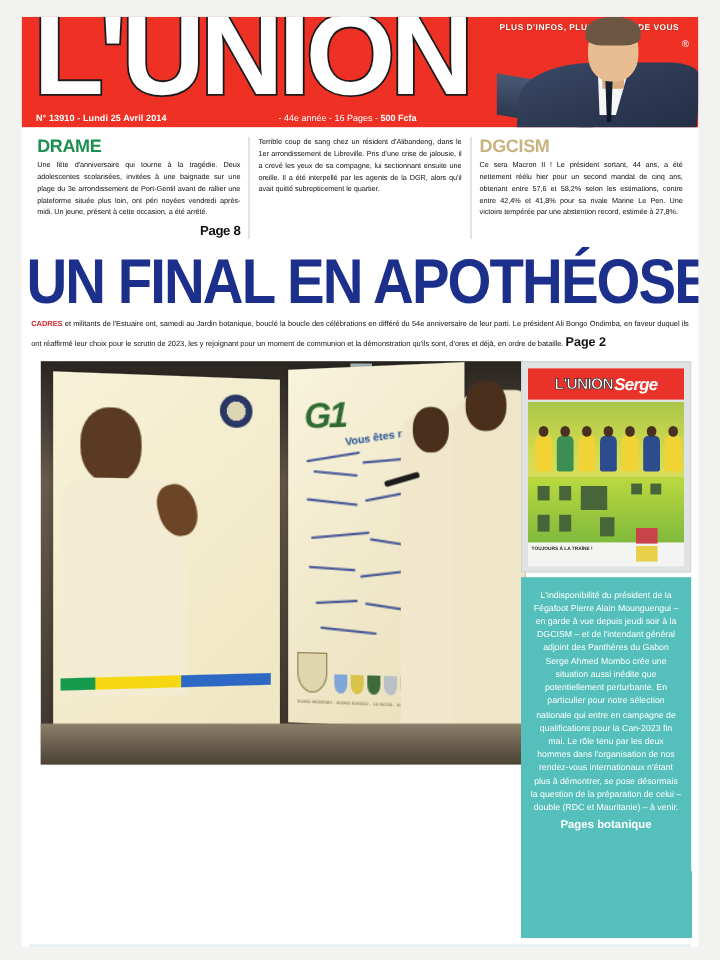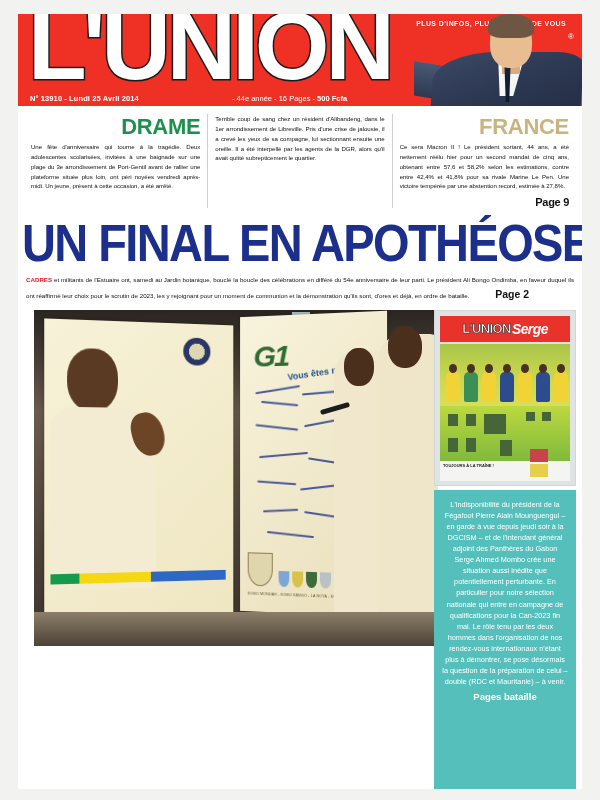--- a/index.html
+++ b/index.html
@@ -149,26 +149,25 @@
     gap: 0;
     position: relative;
   }
   .teaser {
     flex: 1;
     padding: 0 7px;
     position: relative;
   }
   .teaser + .teaser { border-left: 1px solid #cfcfcf; }
   .teaser h2 {
-    font-size: 22px;
+    font-size: 15px;
     font-weight: bold;
     color: #1d8f4e;
     letter-spacing: -0.3px;
     margin-bottom: 2px;
-    text-align: right;
   }
   .teaser h2.beige { color: #c9b37e; }
   .teaser p {
     font-size: 6.1px;
     line-height: 1.62;
     color: #111;
     text-align: justify;
     letter-spacing: -0.05px;
   }
   .teaser .pg {
@@ -199,21 +198,20 @@
     line-height: 1.65;
     color: #111;
     text-align: justify;
   }
   .lead .cadres { color: #d8232a; font-weight: bold; }
   .lead .pg {
     font-size: 10.5px;
     font-weight: bold;
     color: #111;
     white-space: nowrap;
-    margin-left: 24px;
   }
 
   
   .body-grid {
     display: flex;
     padding: 2px 6px 0 6px;
     gap: 6px;
   }
   .col-left { width: 404px; position: relative; }
   .col-right { width: 142px; position: relative; }
@@ -408,28 +406,28 @@
           <div class="tie"></div>
       <div class="head"></div>
           <div class="hair"></div>
     </div>
   </div>
 
   <div class="teasers">
     <div class="teaser">
       <h2>DRAME</h2>
       <p>Une fête d'anniversaire qui tourne à la tragédie. Deux adolescentes scolarisées, invitées à une baignade sur une plage du 3e arrondissement de Port-Gentil avant de rallier une plateforme située plus loin, ont péri noyées vendredi après-midi. Un jeune, présent à cette occasion, a été arrêté.</p>
+      <div class="pg">Page 8</div>
     </div>
     <div class="teaser">
       <p>Terrible coup de sang chez un résident d'Alibandeng, dans le 1er arrondissement de Libreville. Pris d'une crise de jalousie, il a crevé les yeux de sa compagne, lui sectionnant ensuite une oreille. Il a été interpellé par les agents de la DGR, alors qu'il avait quitté subrepticement le quartier.</p>
     </div>
     <div class="teaser">
-      <h2 class="beige">FRANCE</h2>
+      <h2 class="beige">DGCISM</h2>
       <p>Ce sera Macron II ! Le président sortant, 44 ans, a été nettement réélu hier pour un second mandat de cinq ans, obtenant entre 57,6 et 58,2% selon les estimations, contre entre 42,4% et 41,8% pour sa rivale Marine Le Pen. Une victoire tempérée par une abstention record, estimée à 27,8%.</p>
-      <div class="pg">Page 9</div>
     </div>
   </div>
 
   <div class="headline">UN FINAL EN APOTHÉOSE</div>
   <div class="lead">
     <span class="cadres">CADRES</span><span> et militants de l'Estuaire ont, samedi au Jardin botanique, bouclé la boucle des célébrations en différé du 54e anniversaire de leur parti. Le président Ali Bongo Ondimba, en faveur duquel ils ont réaffirmé leur choix pour le scrutin de 2023, les y rejoignant pour un moment de communion et la démonstration qu'ils sont, d'ores et déjà, en ordre de bataille. </span><span class="pg">Page 2</span>
   </div>
 
   <div class="body-grid">
 
@@ -520,21 +518,21 @@
         </div>
         <div class="sc-bottom">
           <div class="sc-b-txt">TOUJOURS À LA TRAÎNE !</div>
           <div class="sc-thumb" style="right:22px;top:3px;background:#e8cf4a"></div>
           <div class="sc-thumb" style="right:22px;top:-12px;background:#c9444a"></div>
         </div>
       </div>
 
       <div class="teal-box">
         <span>L'indisponibilité du président de la Fégafoot Pierre Alain Mounguengui – en garde à vue depuis jeudi soir à la DGCISM – et de l'intendant général adjoint des Panthères du Gabon Serge Ahmed Mombo crée une situation aussi inédite que potentiellement perturbante. En particulier pour notre sélection nationale qui entre en campagne de qualifications pour la Can-2023 fin mai. Le rôle tenu par les deux hommes dans l'organisation de nos rendez-vous internationaux n'étant plus à démontrer, se pose désormais la question de la préparation de celui – double (RDC et Mauritanie) – à venir.</span>
-        <span class="pages">Pages bataille</span>
+        <span class="pages">Pages botanique</span>
       </div>
     </div>
   </div>
 
   <div class="editorial">
     
     
   </div>
 
  </div>

